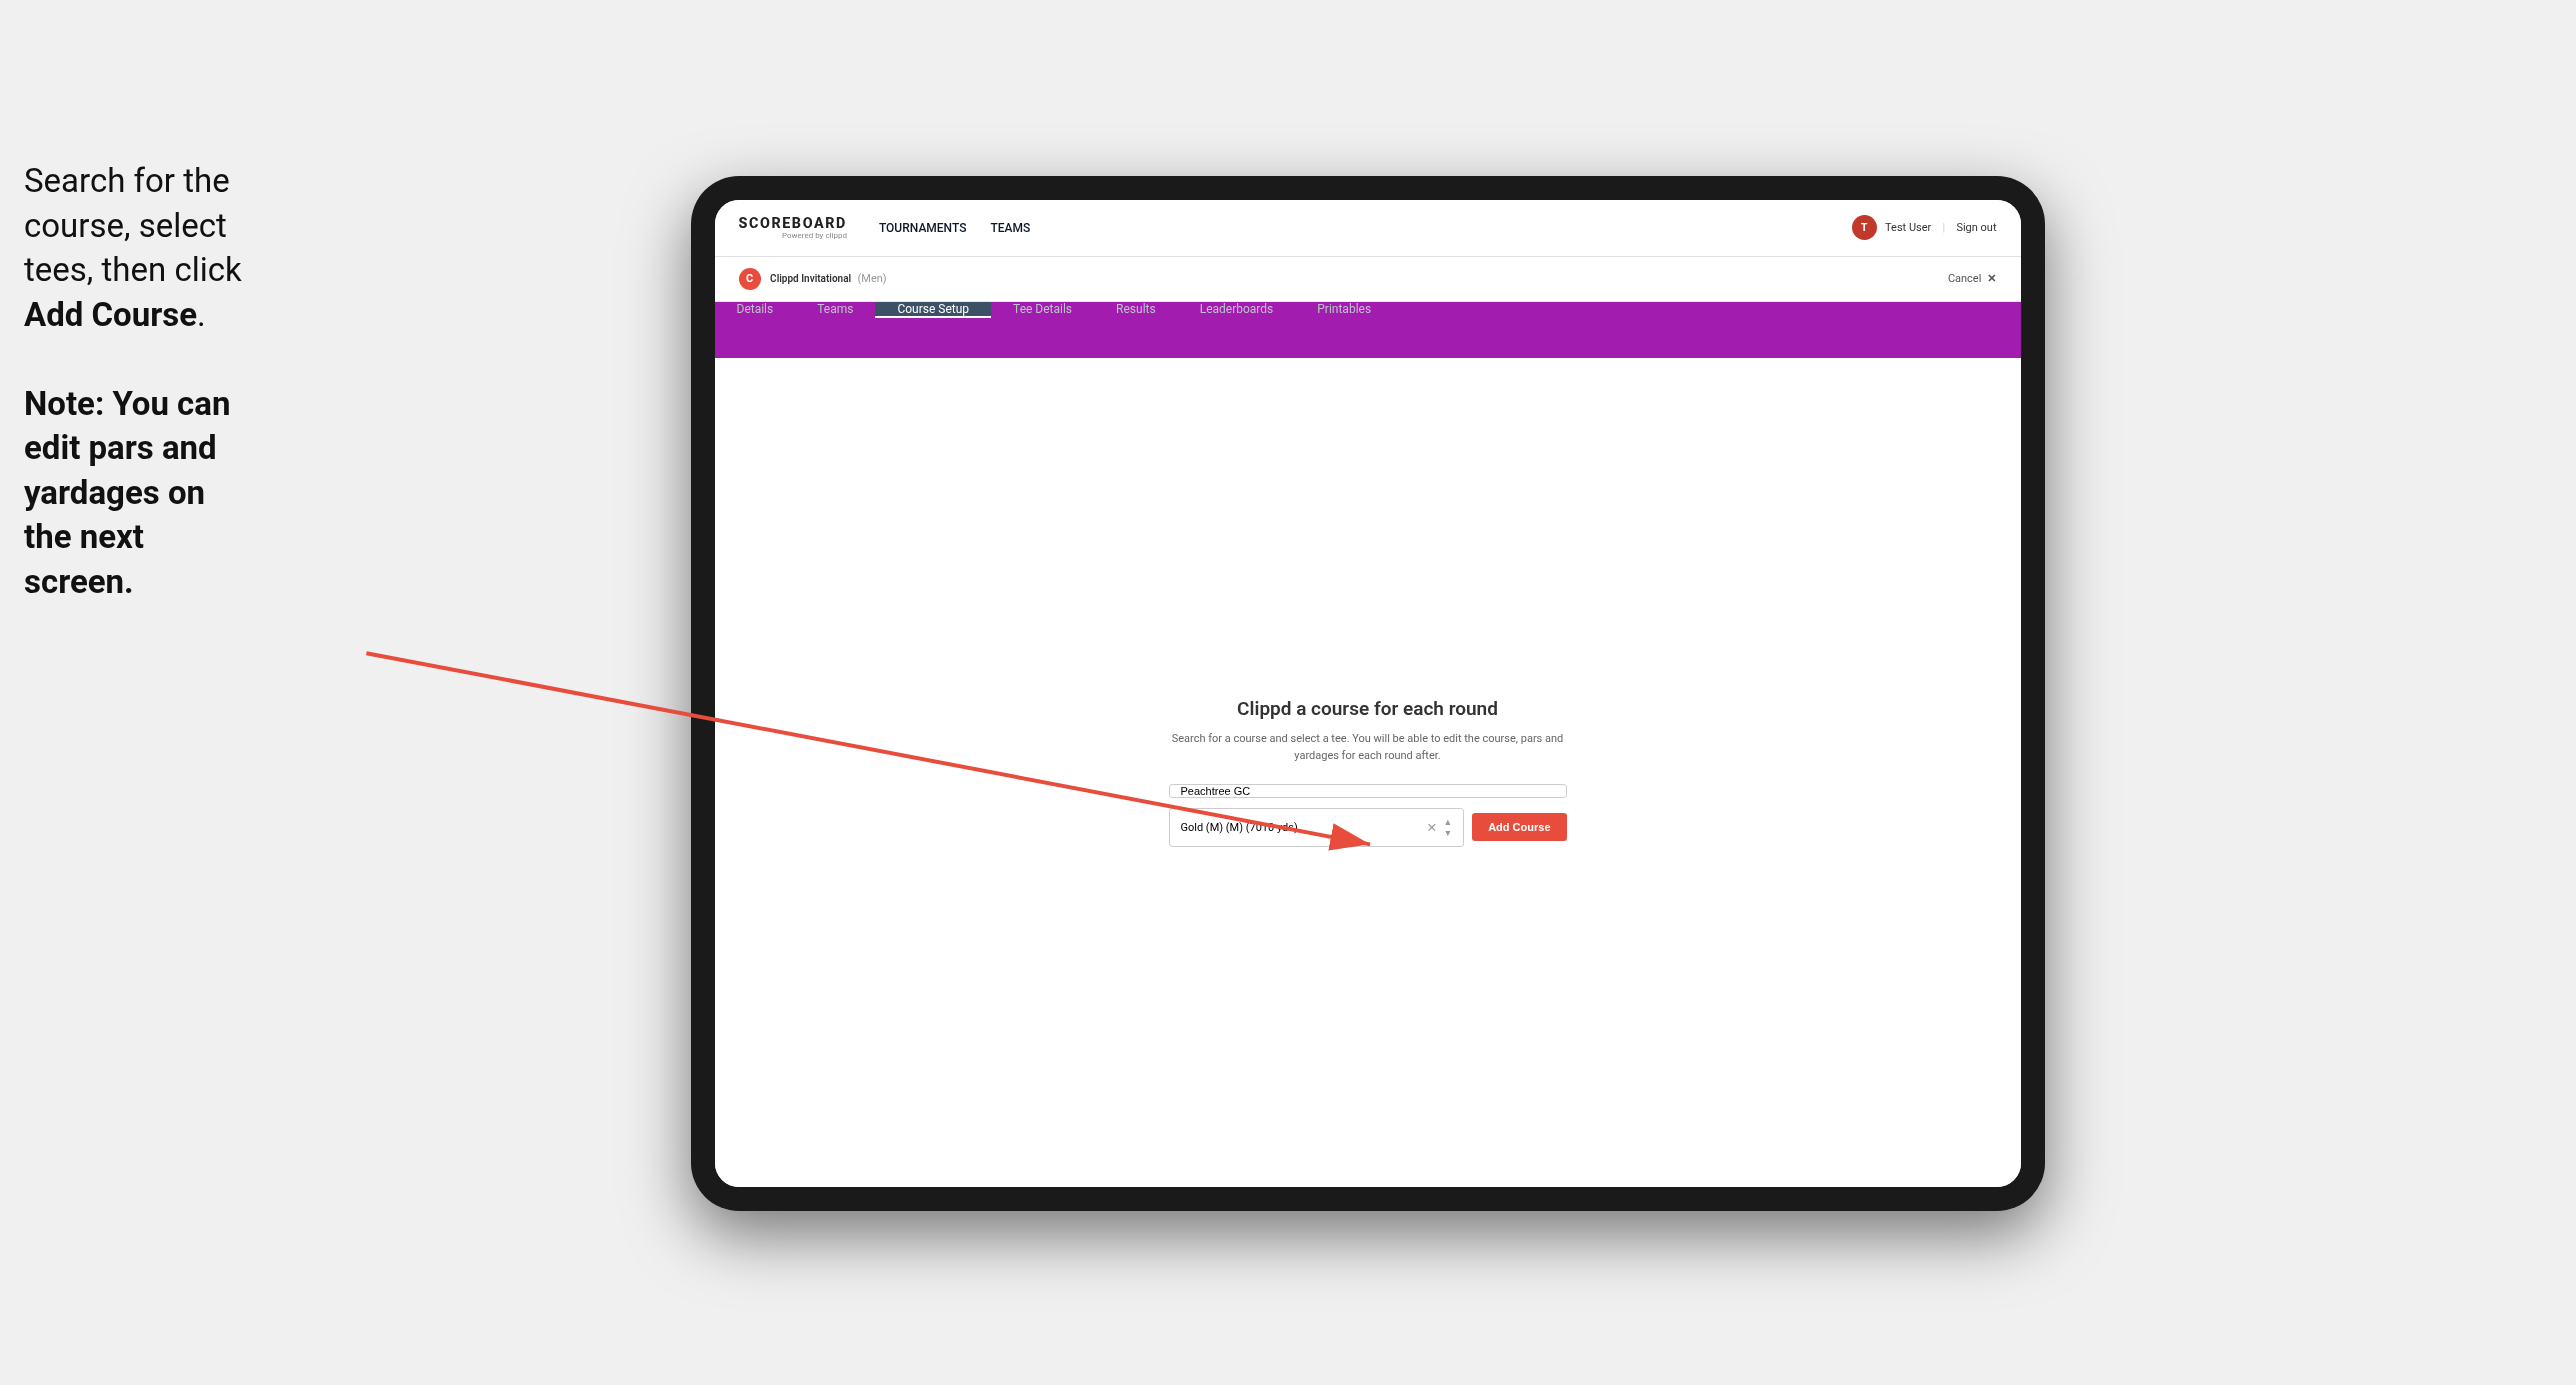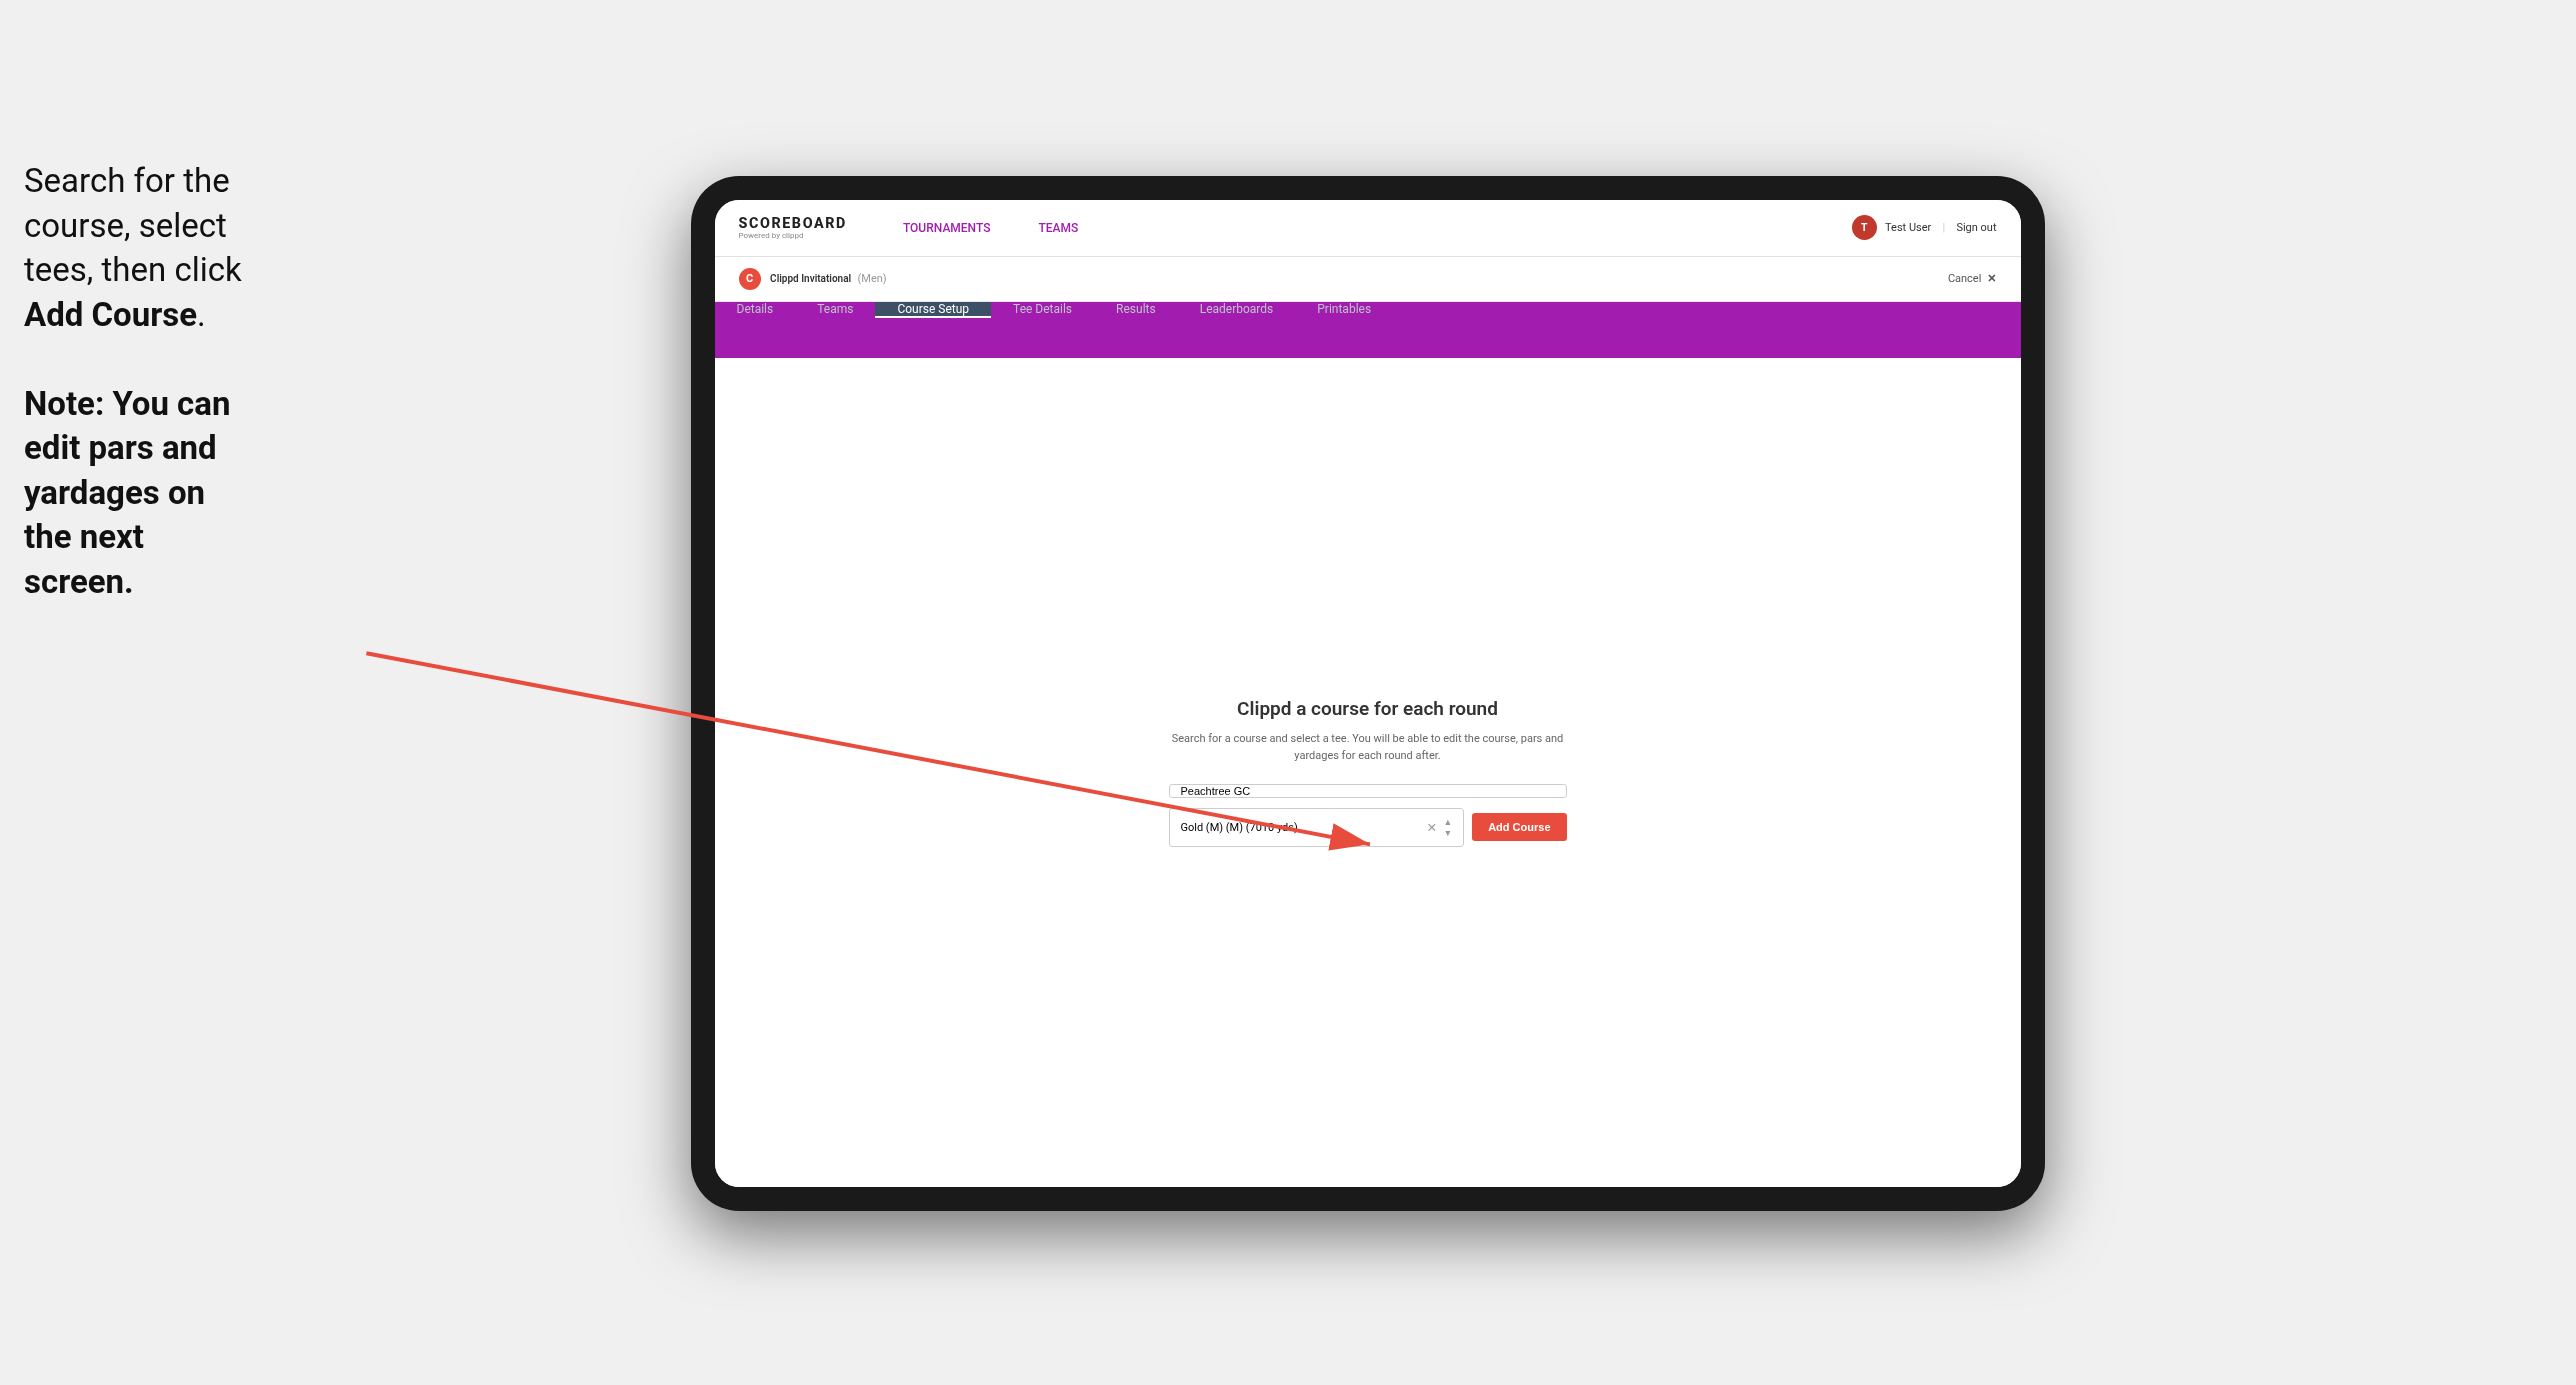--- a/index.html
+++ b/index.html
@@ -51,20 +51,21 @@
 
     
     .top-nav {
       background: #fff;
       border-bottom: 0.8px solid #e0e0e0;
       display: flex;
       align-items: center;
       padding: 0 24px;
       height: 57px;
       flex-shrink: 0;
+      text-align: right;
     }
 
     .logo {
       display: flex;
       flex-direction: column;
       margin-right: 32px;
     }
     .logo-title {
       font-size: 14.3px;
       font-weight: 800;
@@ -76,25 +77,24 @@
       color: #888;
     }
 
     .top-nav-links {
       display: flex;
       gap: 24px;
       flex: 1;
     }
     .top-nav-link {
       font-size: 12px;
-      color: #a21caf;
+      color: #0f172a;
       text-decoration: none;
       font-weight: 500;
       cursor: pointer;
-      margin-left: 24px;
     }
 
     .top-nav-user {
       display: flex;
       align-items: center;
       gap: 8px;
       font-size: 11px;
       color: #333;
     }
     .user-avatar {

